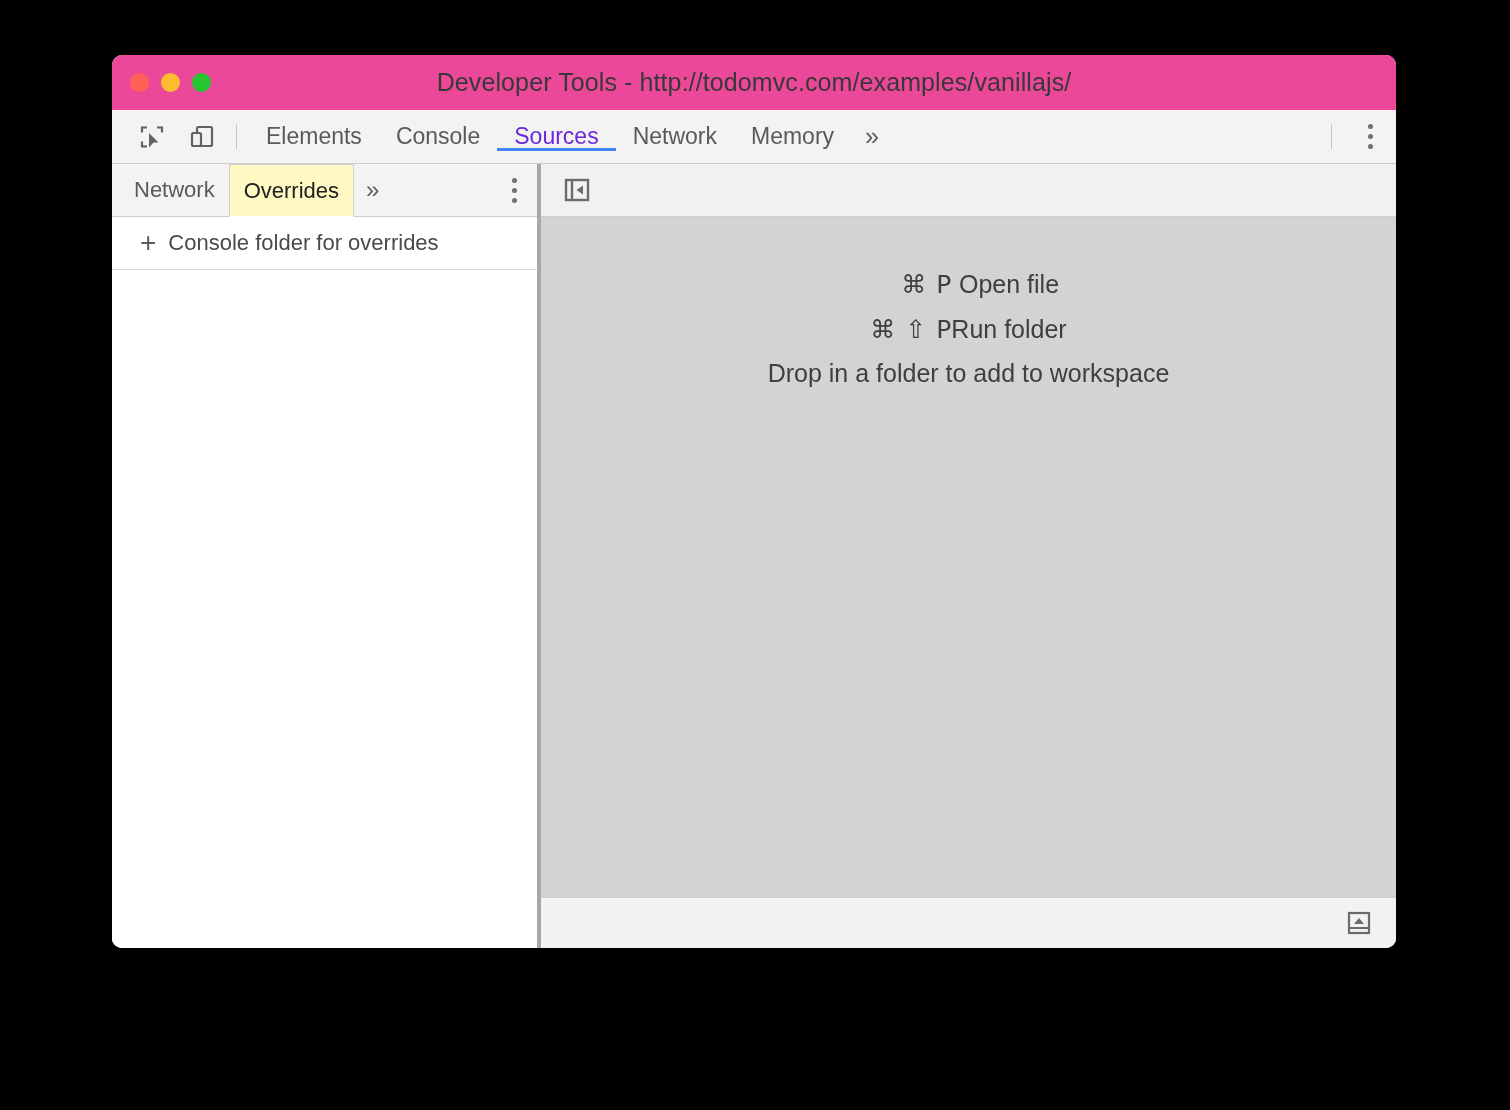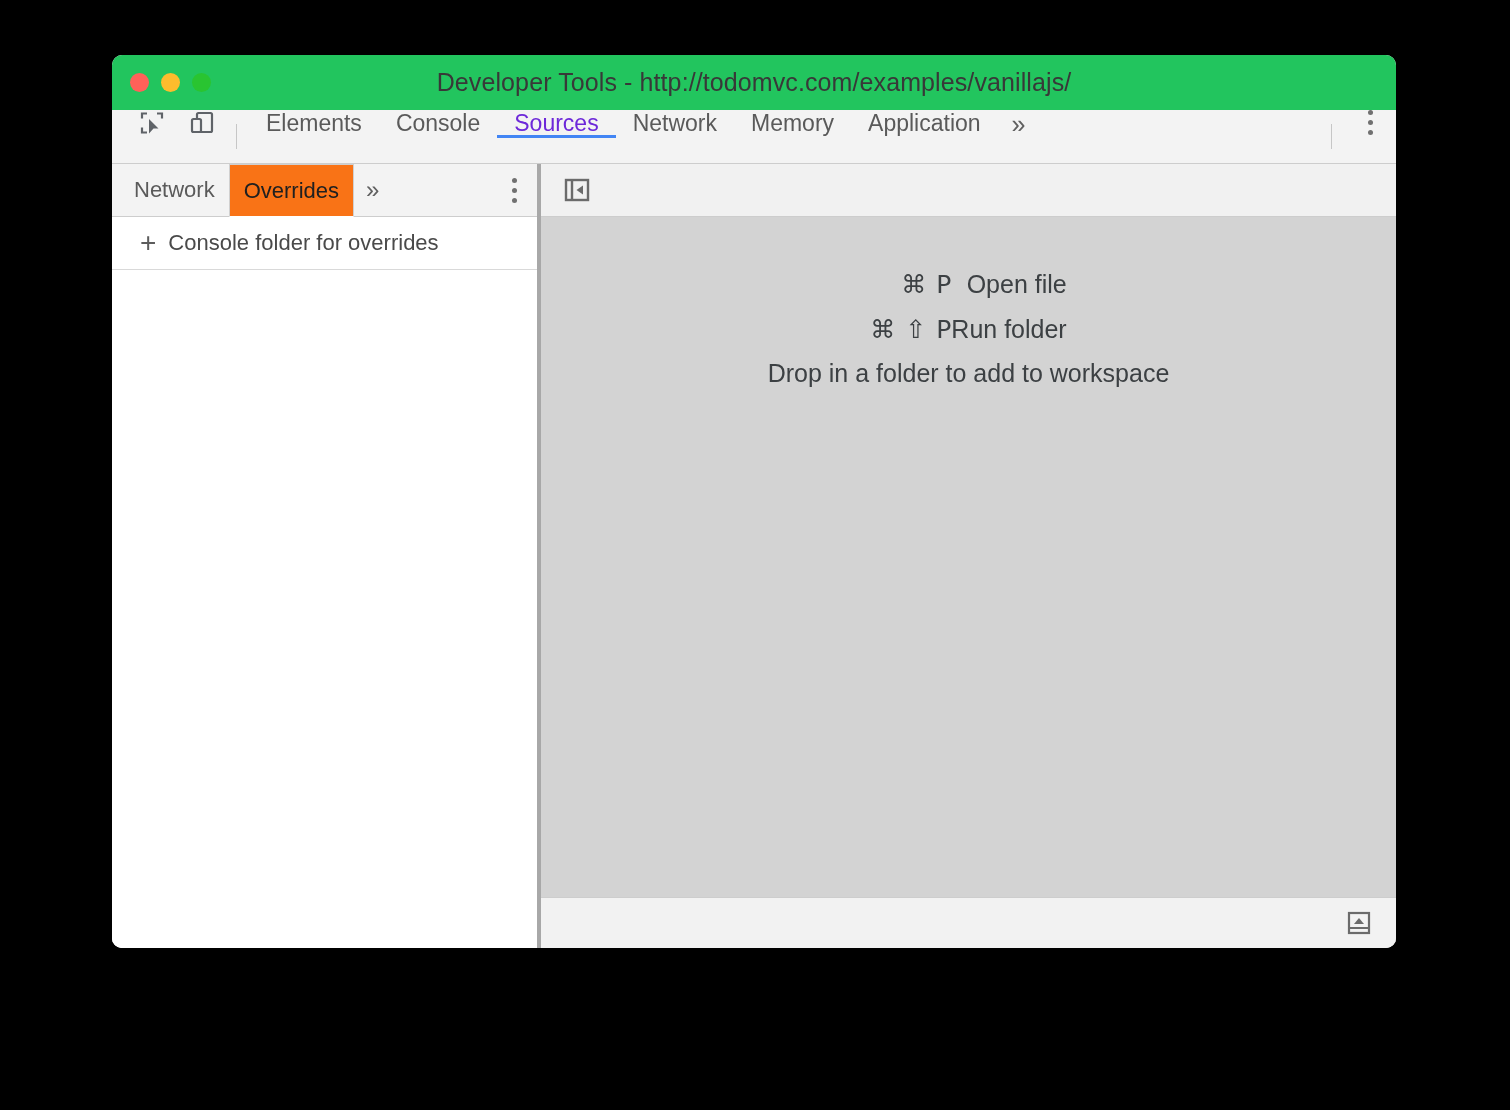--- a/index.html
+++ b/index.html
@@ -22,21 +22,21 @@
     background: #ffffff;
     border-radius: 10px;
     overflow: hidden;
     display: flex;
     flex-direction: column;
   }
 
   
   #titlebar {
     height: 55px;
-    background: #22c55e;
+    background: #ec4899;
     position: relative;
     flex: 0 0 auto;
     display: flex;
     align-items: center;
   }
   #traffic-lights {
     position: absolute;
     left: 18px;
     top: 0;
     height: 55px;
@@ -62,21 +62,21 @@
     letter-spacing: 0.1px;
     white-space: nowrap;
   }
 
   
   #main-tabbar {
     height: 53px;
     background: #f3f3f3;
     border-bottom: 1px solid #cdcdcd;
     display: flex;
-    align-items: flex-start;
+    align-items: center;
     flex: 0 0 auto;
     position: relative;
   }
   .tb-icon-btn {
     width: 44px;
     display: flex;
     align-items: center;
     justify-content: center;
     cursor: pointer;
   }
@@ -168,21 +168,21 @@
     display: flex;
     align-items: center;
     padding: 0 14px;
     font-size: 22px;
     color: #5a5a5a;
     cursor: pointer;
     white-space: nowrap;
   }
   .nav-tab:first-child { margin-left: 8px; }
   .nav-tab.selected {
-    background: #f97316;
+    background: #fef9c3;
     color: #202020;
     border: 1px solid #d0d0d0;
     border-bottom: 1px solid #ffffff;
     margin-bottom: -1px;
   }
   #nav-more {
     display: flex;
     align-items: center;
     padding: 0 12px;
     color: #606060;
@@ -272,21 +272,21 @@
     padding: 8px 0;
     white-space: nowrap;
   }
   td.keys {
     text-align: right;
     padding-right: 46px;
     font-family: "DejaVu Sans", sans-serif;
   }
   td.keys .k { margin-left: 10px; }
   td.keys .k:first-child { margin-left: 0; }
-  td.desc { text-align: right; }
+  td.desc { text-align: center; }
   #drop-hint {
     font-size: 25px;
     color: #3c4043;
     margin-top: 7px;
     white-space: nowrap;
   }
   #drawer-strip {
     height: 50px;
     background: #f2f2f2;
     border-top: 1px solid #cdcdcd;
@@ -346,23 +346,20 @@
       <span>Console</span>
     </div>
     <div class="main-tab selected">
       <span>Sources</span>
     </div>
     <div class="main-tab">
       <span>Network</span>
     </div>
     <div class="main-tab">
       <span>Memory</span>
-    </div>
-    <div class="main-tab">
-      <span>Application</span>
     </div>
 
     <div id="main-more">»</div>
 
     <div class="spacer"></div>
 
     <div class="vsep"></div>
 
     <div id="main-menu-btn">
       <span class="kebab">

